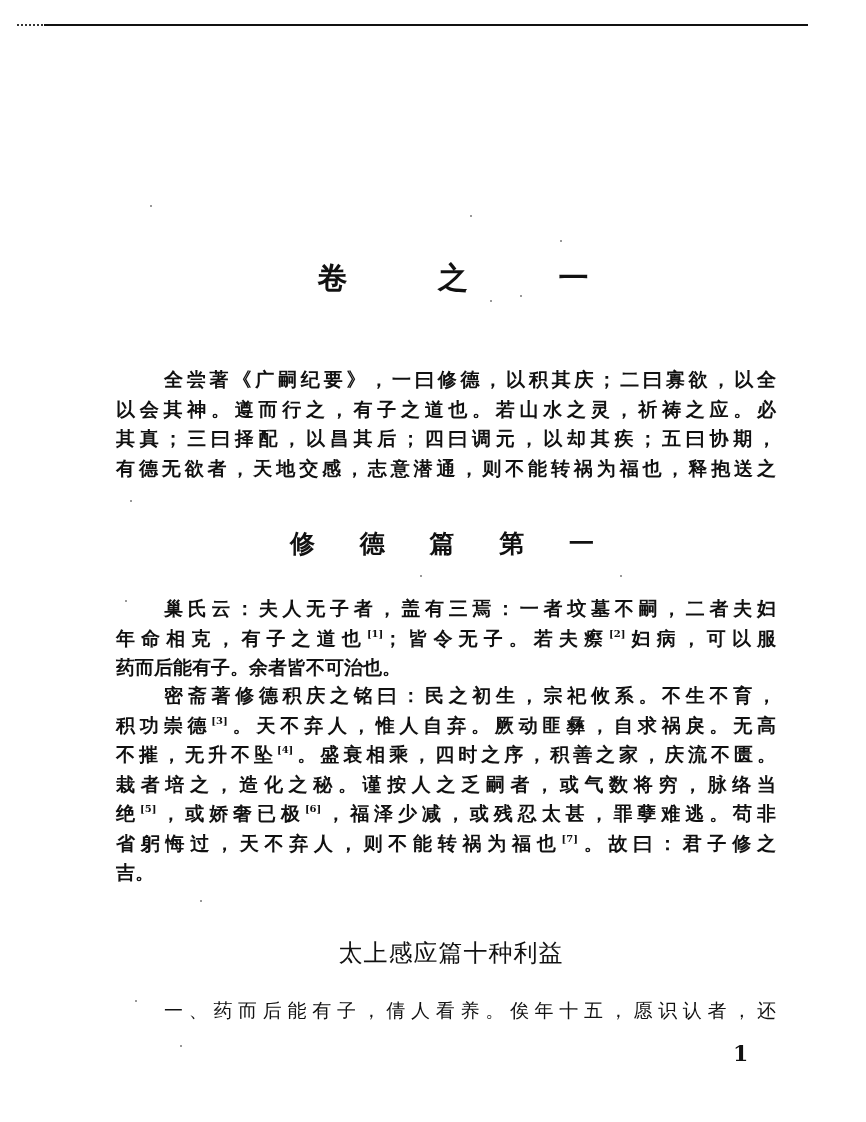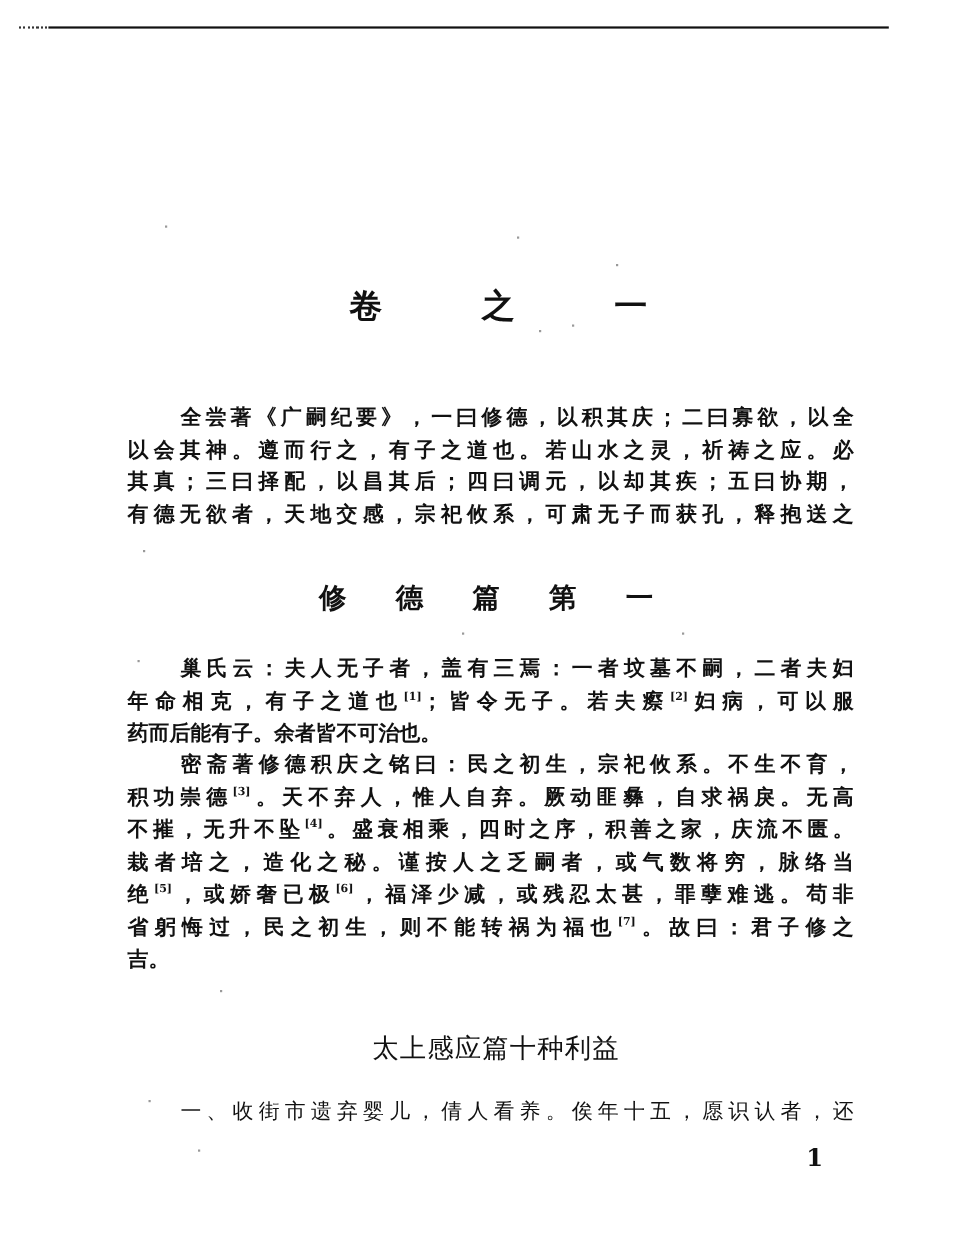--- a/index.html
+++ b/index.html
@@ -115,45 +115,45 @@
 
   <div class="top-rule-dots"></div>
   <div class="top-rule-full"></div>
 
   <div class="heading vol-title">卷 之 一</div>
 
   <div class="para para-1">
     <span class="line indent">全尝著《广嗣纪要》，一曰修德，以积其庆；二曰寡欲，以全</span>
     <span class="line">以会其神。遵而行之，有子之道也。若山水之灵，祈祷之应。必</span>
     <span class="line">其真；三曰择配，以昌其后；四曰调元，以却其疾；五曰协期，</span>
-    <span class="line">有德无欲者，天地交感，宗祀攸系，可肃无子而获孔，释抱送之</span>
+    <span class="line">有德无欲者，天地交感，志意潜通，则不能转祸为福也，释抱送之</span>
   </div>
 
   <div class="heading chapter-title">修 德 篇 第 一</div>
 
   <div class="para para-2">
     <span class="line indent">巢氏云：夫人无子者，盖有三焉：一者坟墓不嗣，二者夫妇</span>
     <span class="line"><span>年命相克，有子之道也</span><sup>[1]</sup><span>；皆令无子。若夫瘵</span><sup>[2]</sup><span>妇病，可以服</span></span>
     <span class="line last">药而后能有子。余者皆不可治也。</span>
   </div>
 
   <div class="para para-3">
     <span class="line indent">密斋著修德积庆之铭曰：民之初生，宗祀攸系。不生不育，</span>
     <span class="line"><span>积功崇德</span><sup>[3]</sup><span>。天不弃人，惟人自弃。厥动匪彝，自求祸戾。无高</span></span>
     <span class="line"><span>不摧，无升不坠</span><sup>[4]</sup><span>。盛衰相乘，四时之序，积善之家，庆流不匮。</span></span>
     <span class="line">栽者培之，造化之秘。谨按人之乏嗣者，或气数将穷，脉络当</span>
     <span class="line"><span>绝</span><sup>[5]</sup><span>，或娇奢已极</span><sup>[6]</sup><span>，福泽少减，或残忍太甚，罪孽难逃。苟非</span></span>
-    <span class="line"><span>省躬悔过，民之初生，则不能转祸为福也</span><sup>[7]</sup><span>。故曰：君子修之</span></span>
+    <span class="line"><span>省躬悔过，天不弃人，则不能转祸为福也</span><sup>[7]</sup><span>。故曰：君子修之</span></span>
     <span class="line last">吉。</span>
   </div>
 
   <div class="heading section-title">太上感应篇十种利益</div>
 
   <div class="para para-4">
-    <span class="line indent">一、收街市遗弃婴儿，倩人看养。俟年十五，愿识认者，还</span>
+    <span class="line indent">一、药而后能有子，倩人看养。俟年十五，愿识认者，还</span>
   </div>
 
   <div class="page-number">1</div>
 
   <div class="speck" style="left:150px;top:205px"></div>
   <div class="speck" style="left:470px;top:215px"></div>
   <div class="speck" style="left:560px;top:240px"></div>
   <div class="speck" style="left:490px;top:300px"></div>
   <div class="speck" style="left:520px;top:295px"></div>
   <div class="speck" style="left:130px;top:500px"></div>

